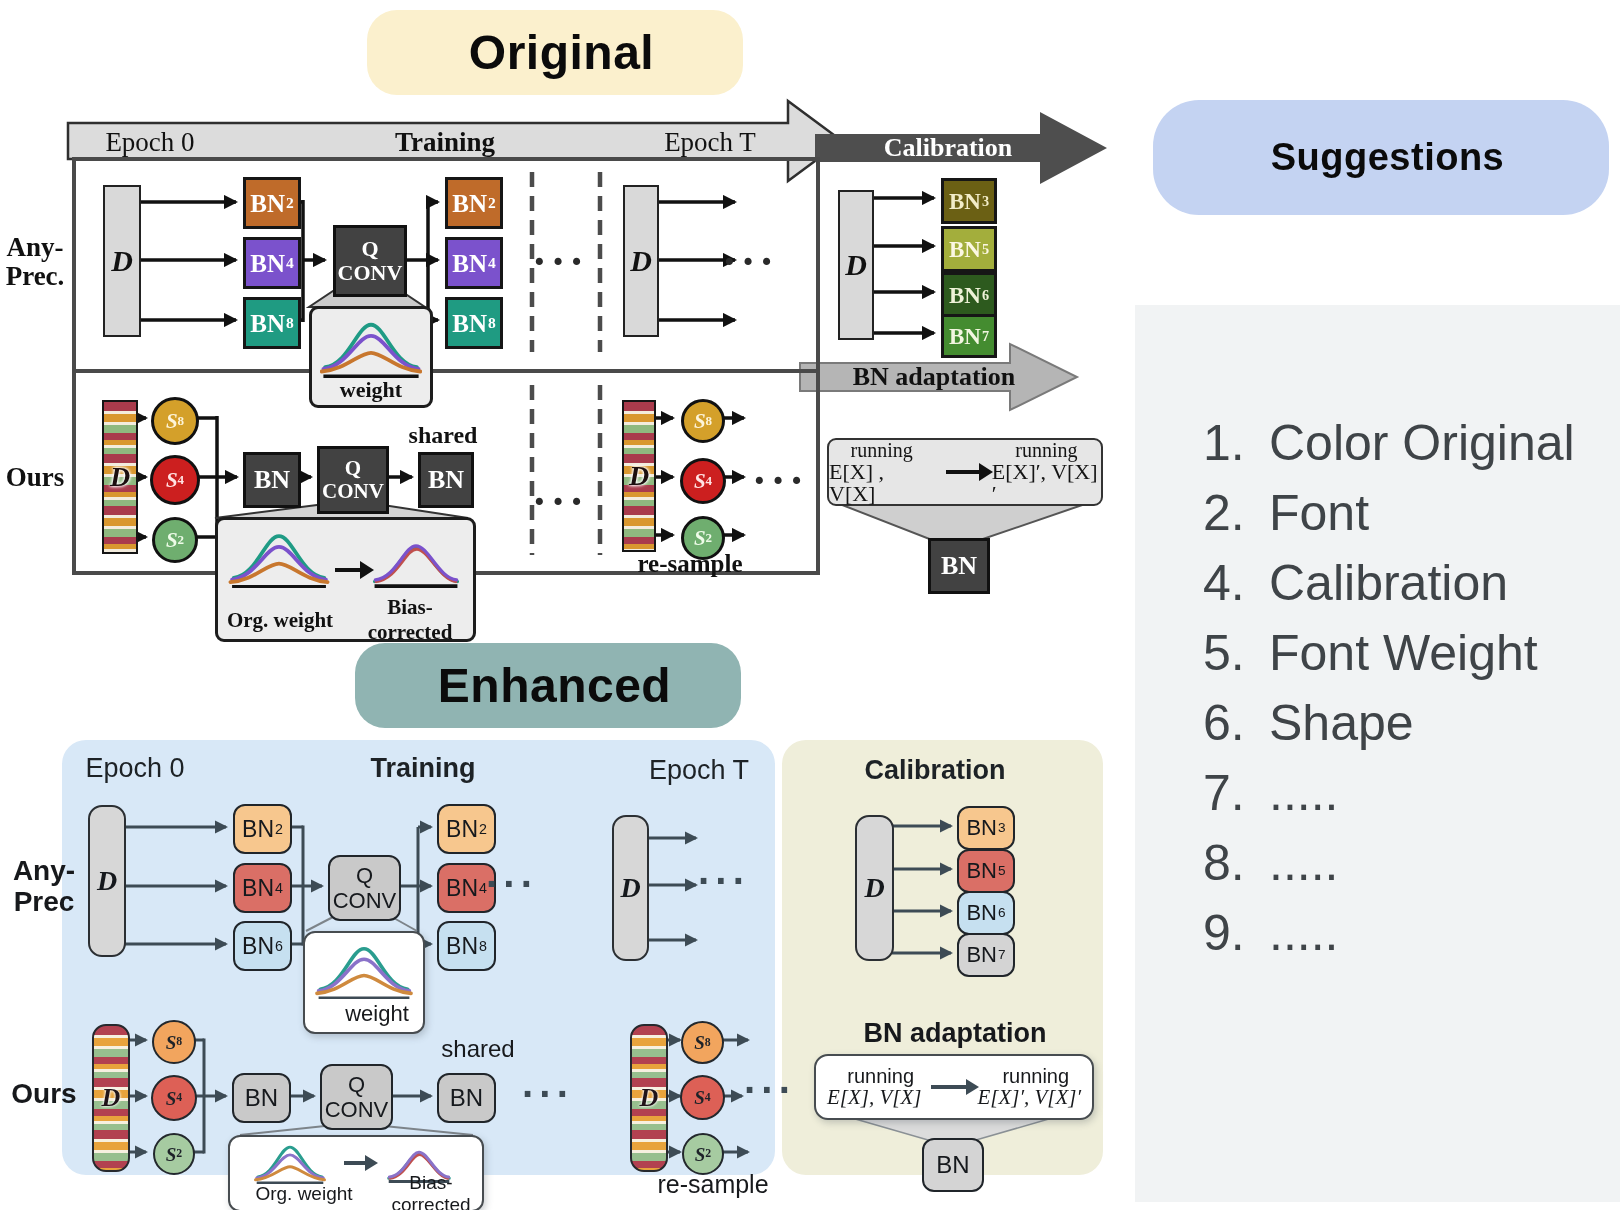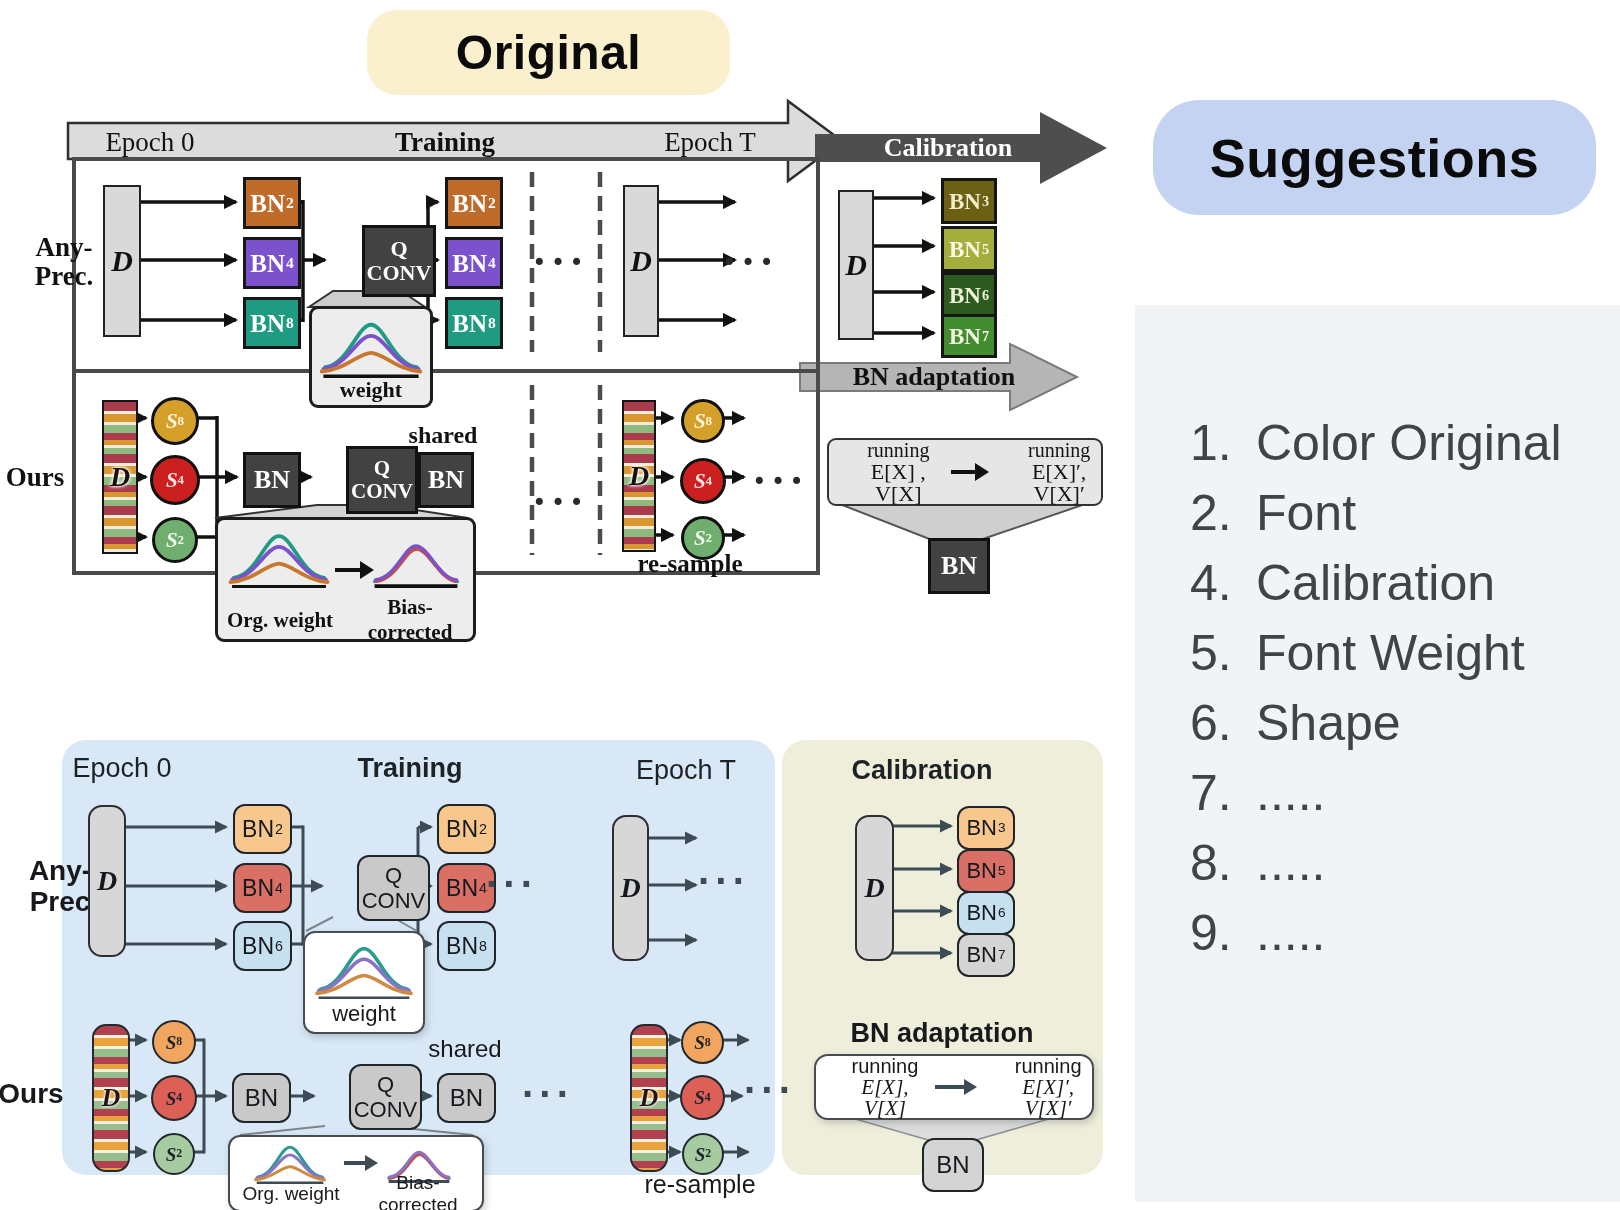--- a/index.html
+++ b/index.html
@@ -1,32 +1,32 @@
 <!DOCTYPE html>
 <html><head>
 <meta charset="utf-8">
 <style>
   html,body{margin:0;padding:0;background:#fff;}
   .stage{position:relative;width:1620px;height:1210px;background:#ffffff;overflow:hidden;
          font-family:"Liberation Sans",sans-serif;}
   .abs{position:absolute;}
   .serif{font-family:"Liberation Serif",serif;}
-  .sans{font-family:"Liberation Sans",sans-serif;}
+  .sans{font-family:"Liberation Sans",sans-serif;padding-left:13px;}
   .ctr{display:flex;align-items:center;justify-content:center;text-align:center;}
-  .col{display:flex;flex-direction:column;align-items:center;justify-content:center;text-align:center;margin-left:29px;}
+  .col{display:flex;flex-direction:column;align-items:center;justify-content:center;}
   
   .panel{position:absolute;}
   .panel-gray{background:#f1f3f4;}
   .panel-blue{background:#d8e8f7;border-radius:24px;}
   .panel-yellow{background:#efeeda;border-radius:24px;}
   
   .pill{position:absolute;display:flex;align-items:center;justify-content:center;
         font-weight:bold;color:#0b0b0b;letter-spacing:0.5px;}
   .pill-original{background:#fbf0cd;border-radius:30px;font-size:48px;}
-  .pill-suggestions{background:#c4d3f2;border-radius:46px;font-size:54px;}
+  .pill-suggestions{background:#c4d3f2;border-radius:46px;font-size:38px;}
   .pill-enhanced{background:#90b4b2;border-radius:30px;font-size:48px;}
   
   .bn{position:absolute;display:flex;align-items:center;justify-content:center;
       font-family:"Liberation Serif",serif;font-weight:bold;color:#fff;
       border:3px solid #161616;font-size:25px;line-height:1;}
   .bn sub{font-size:0.62em;vertical-align:-0.3em;margin-left:1px;}
   .darkbox{position:absolute;background:#424242;border:3px solid #111;color:#fff;
       font-family:"Liberation Serif",serif;font-weight:bold;}
   .dbox{position:absolute;background:#d9d9d9;border:2.5px solid #222;
       font-family:"Liberation Serif",serif;font-style:italic;font-weight:bold;
@@ -211,20 +211,23 @@
     </g>
     <polygon points="838,1114 1066,1114 976,1140 928,1140" fill="#dcdcdc" stroke="#8a9095" stroke-width="1.5"></polygon>
   </svg>
 
   <div class="pill pill-original sans" style="left:367px;top:10px;width:363px;height:85px;">
     <span>Original</span>
   </div>
   <div class="pill pill-suggestions sans" style="left:1153px;top:100px;width:443px;height:115px;">
     <span>Suggestions</span>
   </div>
+  <div class="pill pill-enhanced sans" style="left:355px;top:643px;width:373px;height:85px;">
+    <span>Enhanced</span>
+  </div>
 
   <div class="lbl banner-lbl ctr" style="left:80px;top:127px;width:140px;height:30px;">Epoch 0</div>
   <div class="lbl banner-lbl ctr" style="left:380px;top:127px;width:130px;height:30px;font-weight:bold;">Training</div>
   <div class="lbl banner-lbl ctr" style="left:640px;top:127px;width:140px;height:30px;">Epoch T</div>
   <div class="lbl banner-lbl ctr" style="left:878px;top:134px;width:140px;height:28px;color:#fff;font-weight:bold;font-size:26px;">Calibration</div>
   <div class="lbl banner-lbl ctr" style="left:828px;top:363px;width:212px;height:28px;font-weight:bold;font-size:26px;">BN adaptation</div>
 
   <div class="lbl serif col" style="left:2px;top:230px;width:66px;height:64px;font-weight:bold;font-size:27px;line-height:29px;color:#111;">
     <span>Any-</span>
     <span>Prec.</span>

